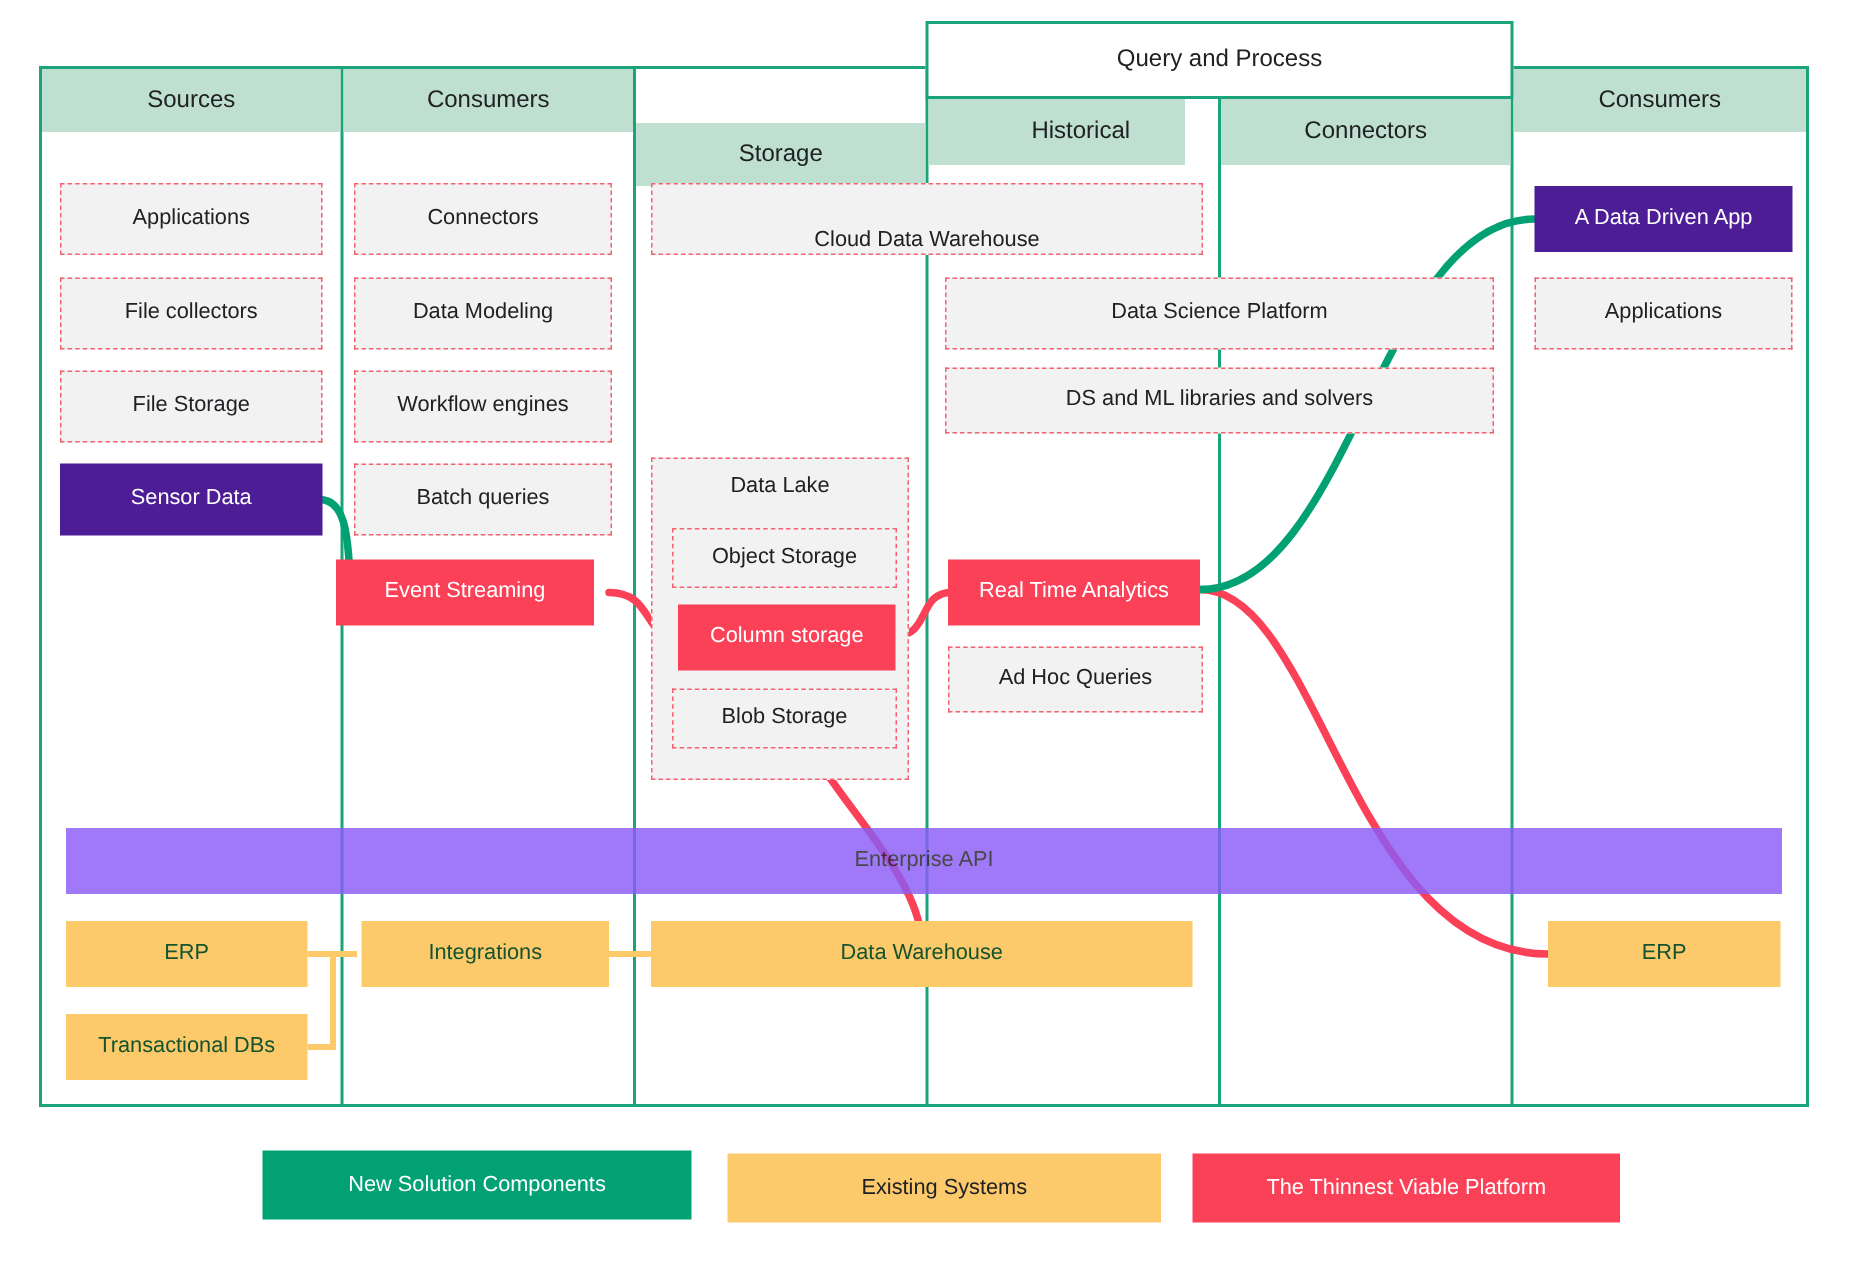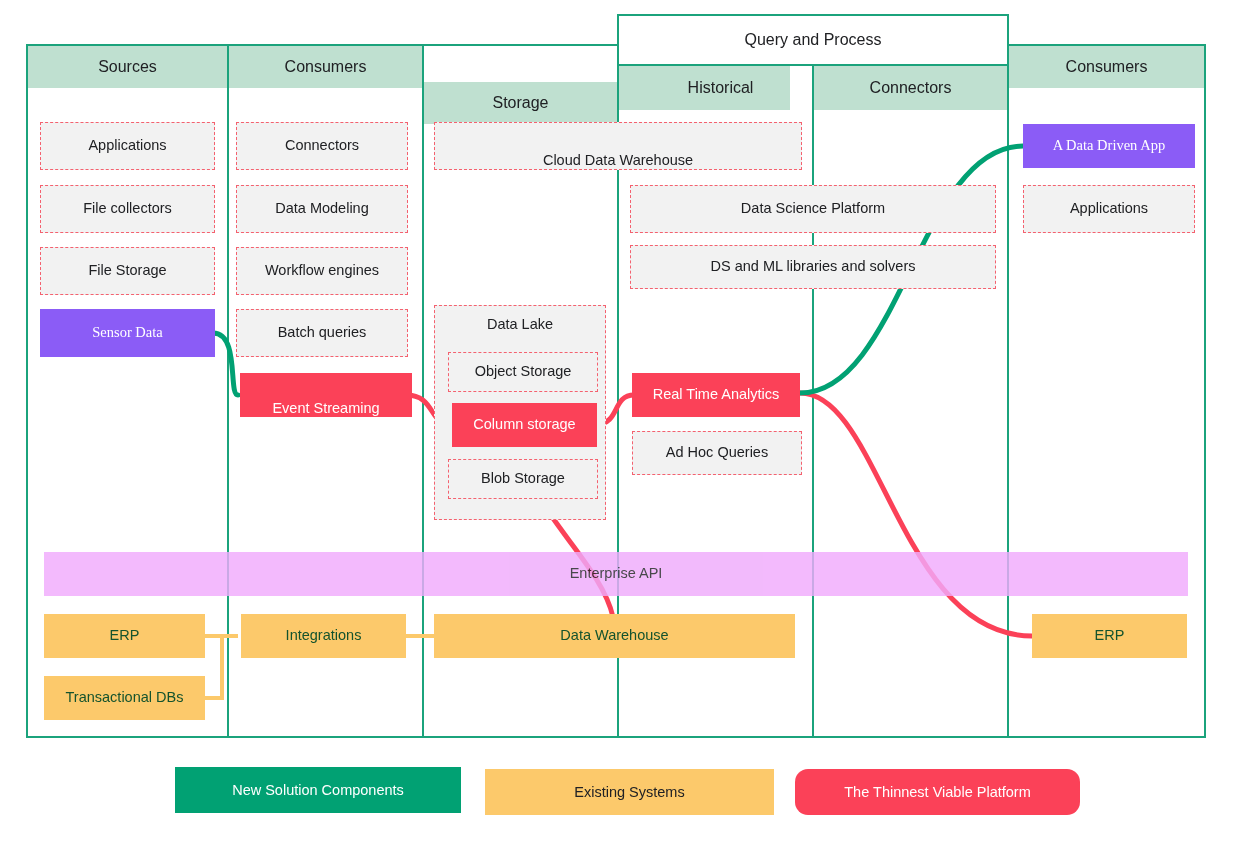--- a/index.html
+++ b/index.html
@@ -65,34 +65,33 @@
     color: #202124;
   }
   .node-dashed-open {
     background: #f2f2f2;
     border: 1.6px dashed #f4616f;
     color: #202124;
     align-items: flex-start;
     padding-top: 10px;
   }
   .node-green {
-    background: #8b5cf6;
+    background: #4c1d95;
     color: #ffffff;
-    font-family: Liberation Serif, serif;
   }
   .node-red {
     background: #fb4158;
     color: #ffffff;
   }
   .node-orange {
     background: #fcc96b;
     color: #14532d;
   }
   .node-teal {
-    background: #f0abfc;
+    background: #8b5cf6;
     color: #202124;
   }
 
   
   .legend-item {
     display: flex;
     align-items: center;
     justify-content: center;
     font-size: 14.5px;
     height: 46px;
@@ -187,21 +186,21 @@
   </div>
   <div class="abs node node-dashed z-boxes" style="left:236px; top:185px; width:172px; height:48px;">
     <span>Data Modeling</span>
   </div>
   <div class="abs node node-dashed z-boxes" style="left:236px; top:247px; width:172px; height:48px;">
     <span>Workflow engines</span>
   </div>
   <div class="abs node node-dashed z-boxes" style="left:236px; top:309px; width:172px; height:48px;">
     <span>Batch queries</span>
   </div>
-  <div class="abs node node-red z-boxes" style="left:240px; top:373px; width:172px; height:44px;align-items:flex-end;">
+  <div class="abs node node-red z-boxes" style="left:224px; top:373px; width:172px; height:44px;">
     <span>Event Streaming</span>
   </div>
 
   <div class="abs node node-dashed z-boxes" style="left:434px; top:122px; width:368px; height:48px;align-items:flex-end;">
     <span>Cloud Data Warehouse</span>
   </div>
 
   <div class="abs node node-dashed-open z-boxes" style="left:434px; top:305px; width:172px; height:215px;">
     <span>Data Lake</span>
   </div>
@@ -254,17 +253,17 @@
   <div class="abs node node-orange z-top" style="left:1032px; top:614px; width:155px; height:44px;">
     <span>ERP</span>
   </div>
 
   <div class="abs legend-item legend-green z-top" style="left:175px; top:767px; width:286px;">
     <span>New Solution Components</span>
   </div>
   <div class="abs legend-item legend-orange z-top" style="left:485px; top:769px; width:289px;">
     <span>Existing Systems</span>
   </div>
-  <div class="abs legend-item legend-red z-top" style="left:795px; top:769px; width:285px;border-radius:13px;">
+  <div class="abs legend-item legend-red z-top" style="left:795px; top:769px; width:285px;">
     <span>The Thinnest Viable Platform</span>
   </div>
 
 </div>
 
 </body></html>

